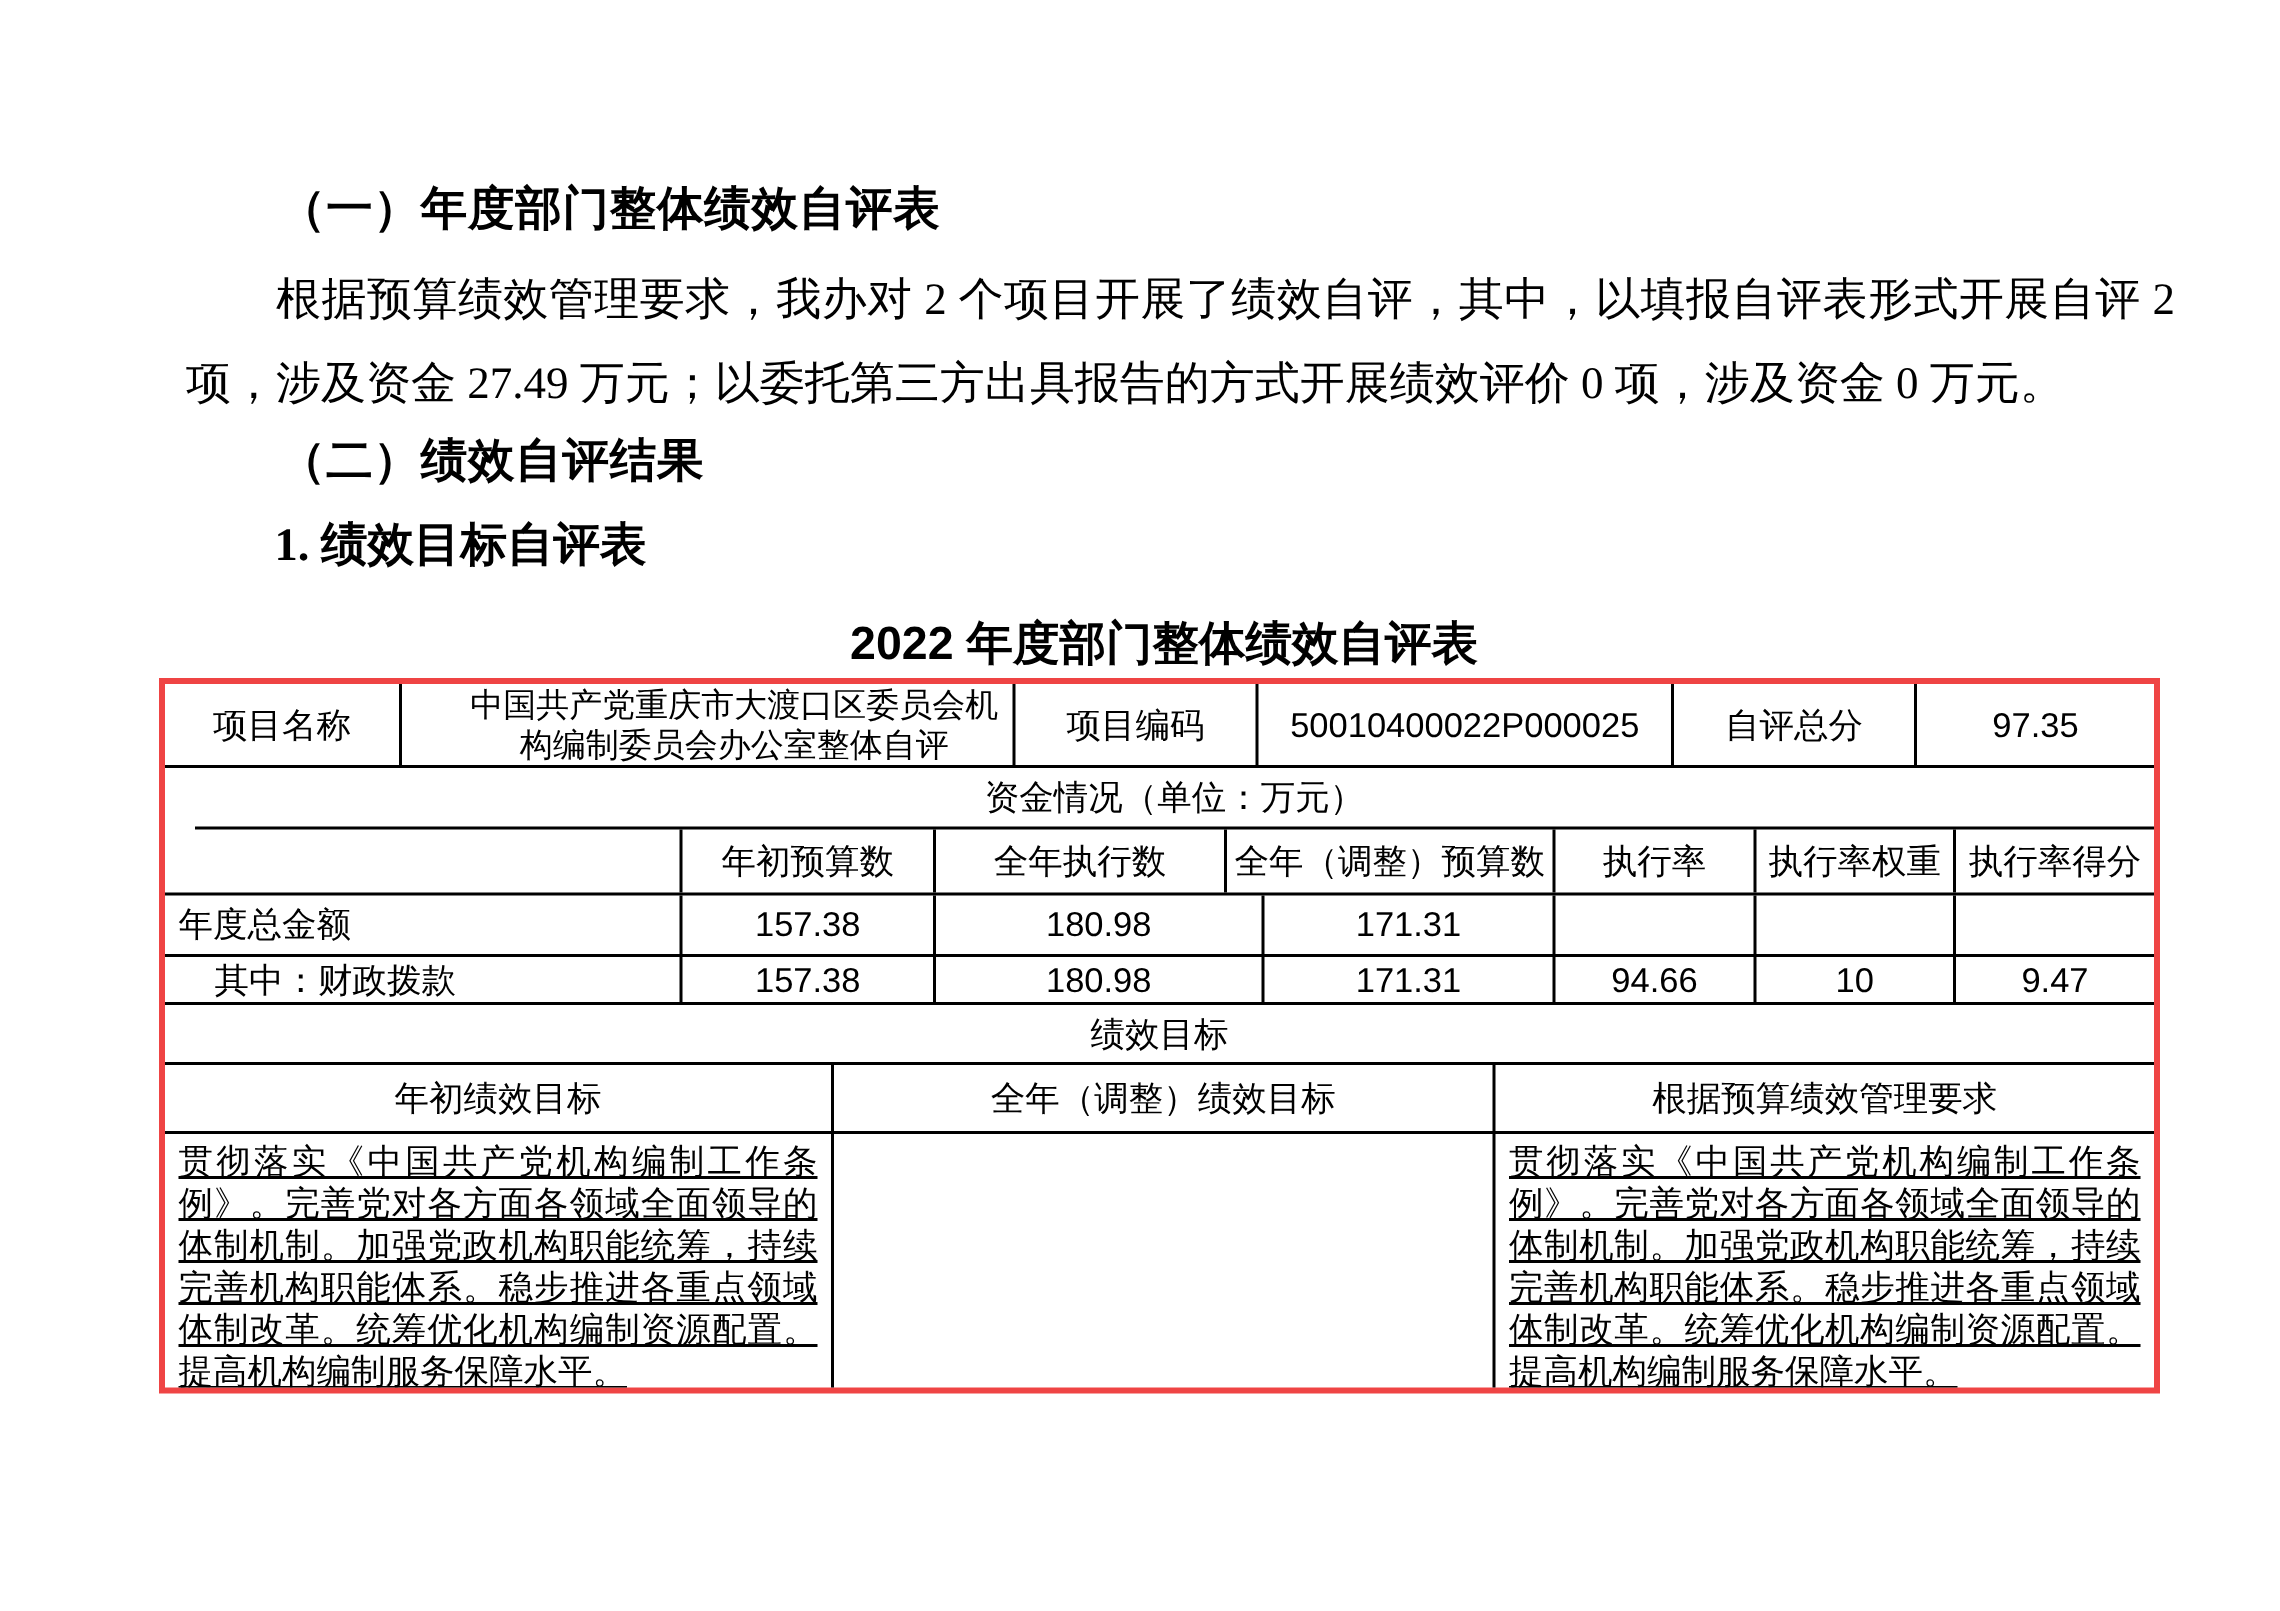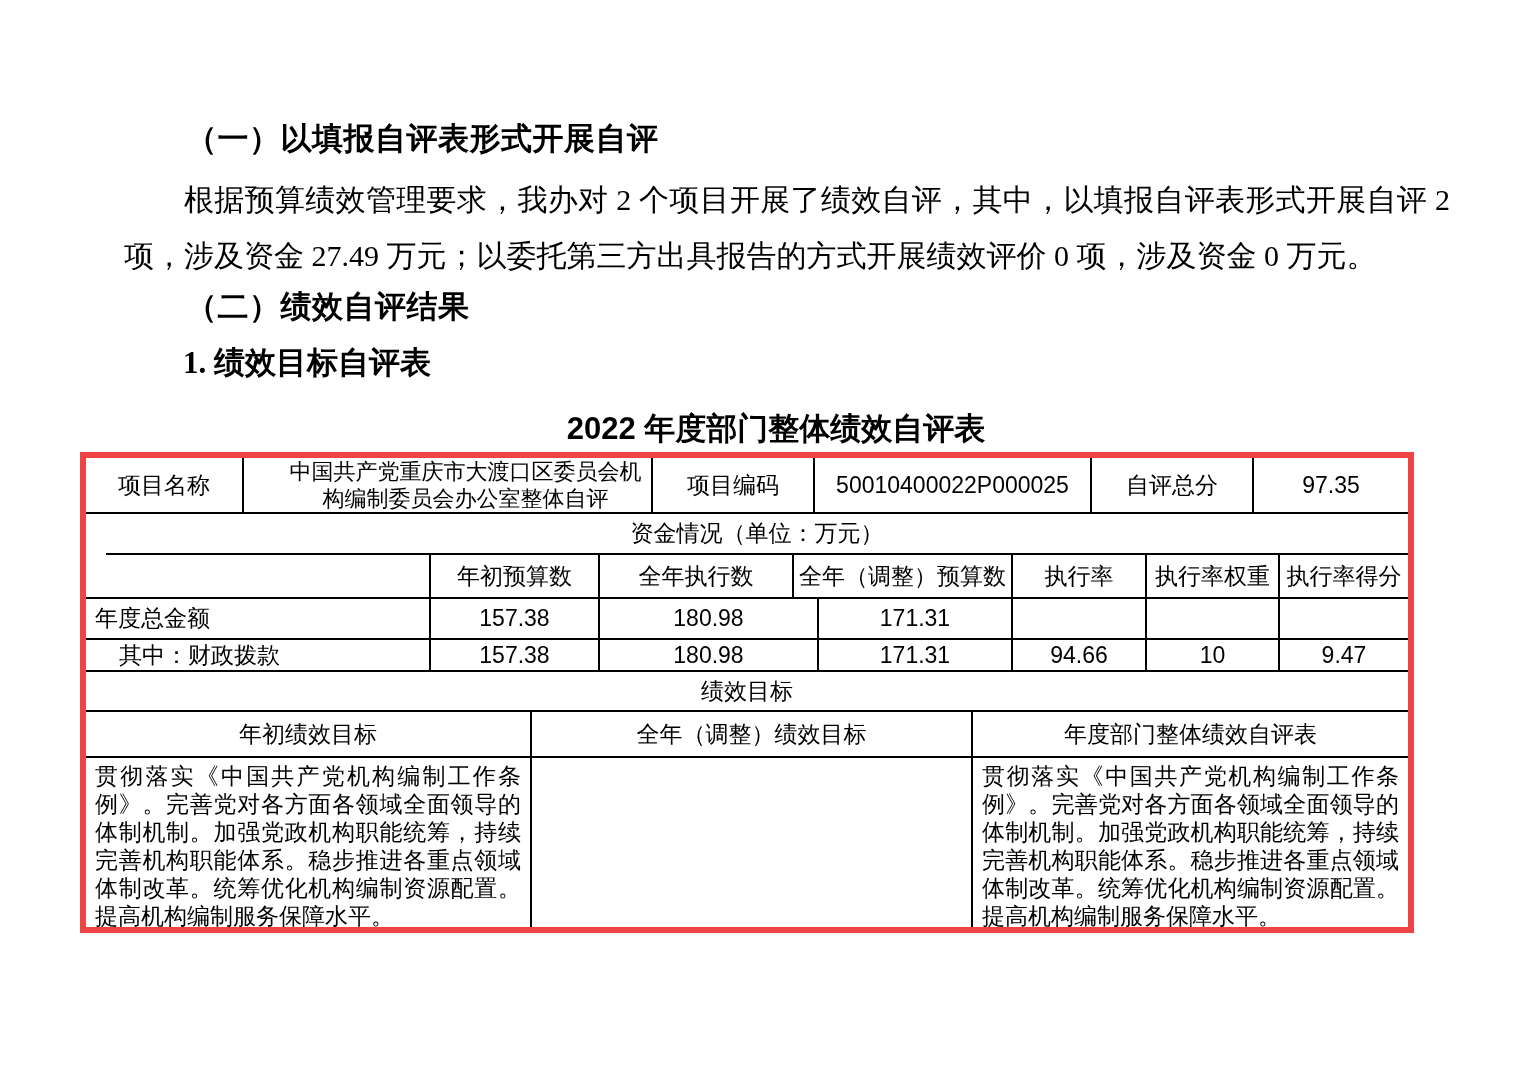--- a/index.html
+++ b/index.html
@@ -46,24 +46,24 @@
     left: 16px;
     top: 408px;
     width: 1520px;
     text-align: center;
     font-family: "Liberation Sans", "DejaVu Sans", sans-serif;
     font-size: 31px;
     font-weight: bold;
   }
   .tbl {
     position: absolute;
-    left: 80px;
+    left: 106px;
     top: 452px;
     width: 1334px;
-    border: 6px solid #ef4444;
+    border: 4px solid #ef4444;
     font-size: 23px;
   }
   .row { display: flex; border-bottom: 2px solid #000000; }
   .row:last-child { border-bottom: none; }
   .c {
     border-right: 2px solid #000000;
     display: flex;
     align-items: center;
     justify-content: center;
     text-align: center;
@@ -82,28 +82,28 @@
     line-height: 28px;
     font-size: 23px;
   }
   .rowA { height: 56px; }
   .rowB { height: 41px; margin-left: 20px; }
   .rowC { height: 44px; }
   .rowD { height: 41px; }
   .rowE { height: 32px; }
   .rowF { height: 40px; }
   .rowG { height: 46px; }
-  .rowH { height: 169px; }
+  .rowH { height: 169px; text-decoration: underline; }
 </style>
 </head>
 <body>
 
 <div class="page">
 
-  <div class="h-main h1">（一）以填报自评表形式开展自评</div>
+  <div class="h-main h1">（一）年度部门整体绩效自评表</div>
 
   <div class="para">根据预算绩效管理要求，我办对 2 个项目开展了绩效自评，其中，以填报自评表形式开展自评 2 项，涉及资金 27.49 万元；以委托第三方出具报告的方式开展绩效评价 0 项，涉及资金 0 万元。</div>
 
   <div class="h-main h2">（二）绩效自评结果</div>
 
   <div class="h3">1. 绩效目标自评表</div>
 
   <div class="tbl-title">2022 年度部门整体绩效自评表</div>
 
   <div class="tbl">
@@ -151,21 +151,21 @@
       <div class="c num">9.47</div>
     </div>
 
     <div class="row rowF">
       <div class="c">绩效目标</div>
     </div>
 
     <div class="row rowG">
       <div class="c" style="width:446px">年初绩效目标</div>
       <div class="c" style="width:441px">全年（调整）绩效目标</div>
-      <div class="c">年度部门整体绩效自评表</div>
+      <div class="c">根据预算绩效管理要求</div>
     </div>
 
     <div class="row rowH">
       <div class="c goaltext" style="width:446px">贯彻落实《中国共产党机构编制工作条例》。完善党对各方面各领域全面领导的体制机制。加强党政机构职能统筹，持续完善机构职能体系。稳步推进各重点领域体制改革。统筹优化机构编制资源配置。提高机构编制服务保障水平。</div>
       <div class="c goaltext" style="width:441px"></div>
       <div class="c goaltext">贯彻落实《中国共产党机构编制工作条例》。完善党对各方面各领域全面领导的体制机制。加强党政机构职能统筹，持续完善机构职能体系。稳步推进各重点领域体制改革。统筹优化机构编制资源配置。提高机构编制服务保障水平。</div>
     </div>
 
   </div>
 </div>

